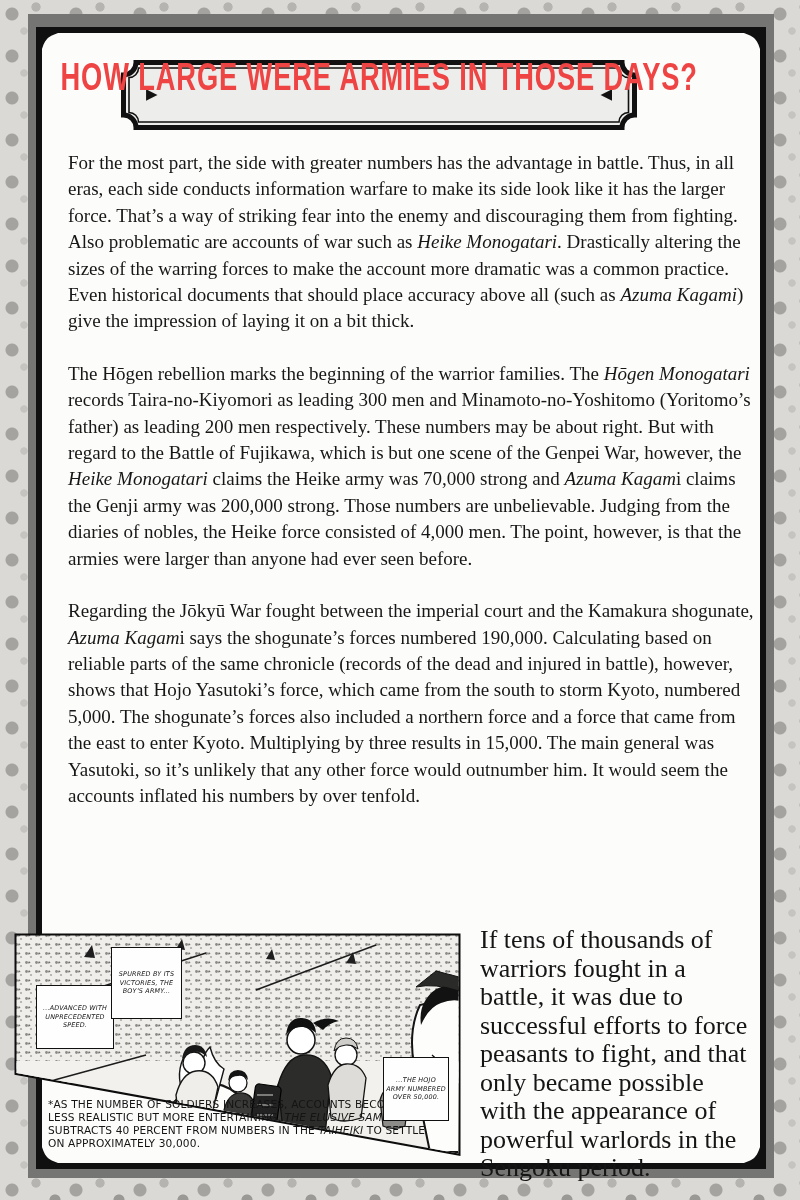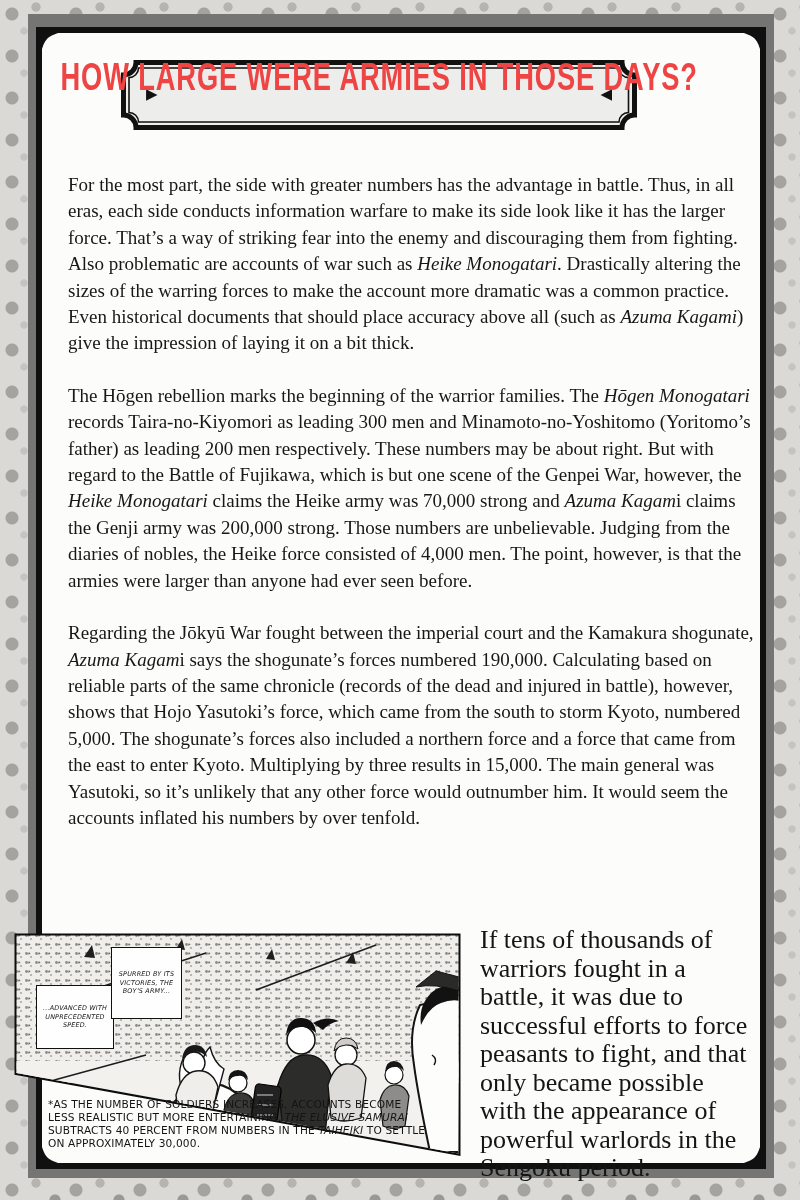--- a/index.html
+++ b/index.html
@@ -48,21 +48,21 @@
     font-size:15px; color:#121212; font-family:"DejaVu Sans", sans-serif;
   }
   .banner .marker.left{ left:26px; }
   .banner .marker.right{ right:26px; }
 
   
   .article{
     position:absolute; left:26px; top:117px; width:688px;
     font-size:19px; line-height:26.4px; color:#171717; text-align:left;
   }
-  .article p{ margin-bottom:26px;margin-top:22px; }
+  .article p{ margin-bottom:26px; }
   .article em{ font-style:italic; }
 
   
   .panel{
     position:absolute; left:-28px; top:900px; width:447px; height:223px;
   }
   .panel svg.art{ position:absolute; inset:0; width:100%; height:100%; }
   .caption-box{
     position:absolute; z-index:2; background:#fefefe; border:1.5px solid #101010;
     display:flex; align-items:center; justify-content:center; text-align:center;
@@ -187,20 +187,23 @@
           <path d="M402 54 l20 -16 23 6 0 14 q-24 -8 -43 -4 z" fill="#2a2a28" stroke="#121212" stroke-width="1"></path>
           <path d="M418 122 q6 4 2 10" stroke="#141414" stroke-width="1.5" fill="none"></path>
         </g>
       </svg>
       <div class="caption-box b1">
           <span>...ADVANCED WITH UNPRECEDENTED SPEED.</span>
         </div>
       <div class="caption-box b2">
           <span>SPURRED BY ITS VICTORIES, THE BOY’S ARMY...</span>
         </div>
+      <div class="caption-box b4">
+          <span>...THE HOJO ARMY NUMBERED OVER 50,000.</span>
+        </div>
     </div>
 
     <div class="footnote"><span>*AS THE NUMBER OF SOLDIERS INCREASES, ACCOUNTS BECOME LESS REALISTIC BUT MORE ENTERTAINING. </span><em>THE ELUSIVE SAMURAI</em><span> SUBTRACTS 40 PERCENT FROM NUMBERS IN THE </span><em>TAIHEIKI</em><span> TO SETTLE ON APPROXIMATELY 30,000.</span></div>
 
     <div class="side-note">If tens of thousands of warriors fought in a battle, it was due to successful efforts to force peasants to fight, and that only became possible with the appearance of powerful warlords in the Sengoku period.</div>
 
   </div>
 </div>
 
 </body></html>

